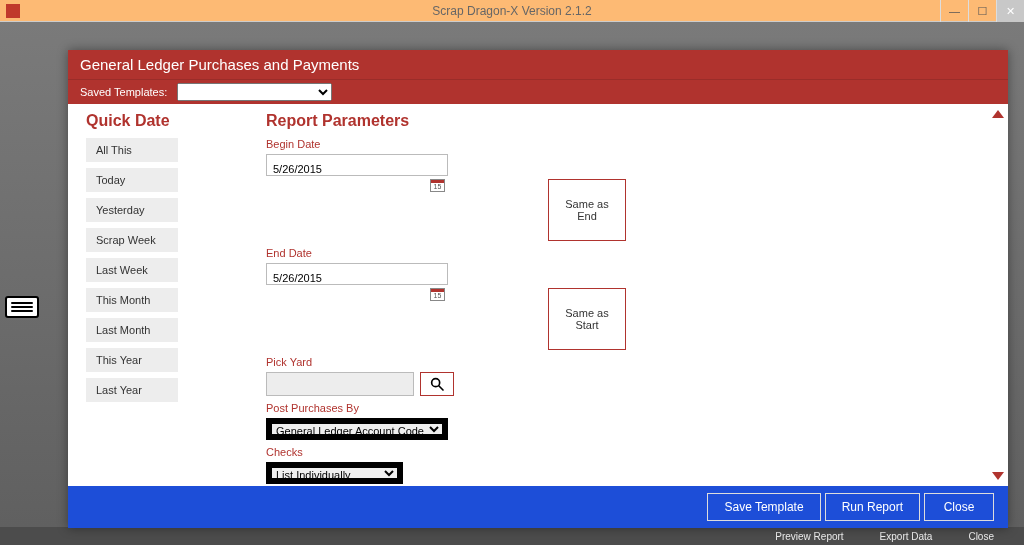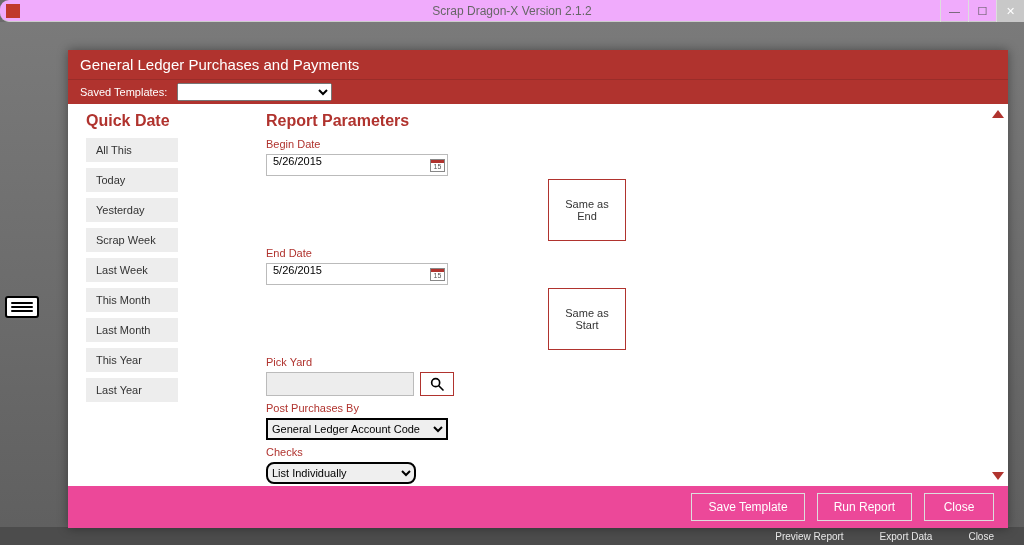--- a/index.html
+++ b/index.html
@@ -8,26 +8,25 @@
     font-size: 12px;
     background: #6b6b6b;
     width: 1024px;
     height: 545px;
     overflow: hidden;
     position: relative;
   }
   
   .titlebar {
     height: 22px;
-    background: #f0abfc;
+    background: #fdba74;
     border-bottom: 1px solid #ccc;
     display: flex;
     align-items: center;
     position: relative;
-    border-radius: 9px;
   }
   .titlebar .app-icon {
     width: 14px; height: 14px;
     margin-left: 6px;
     background: #c0392b;
     display: inline-block;
   }
   .titlebar .title {
     position: absolute;
     left: 50%;
@@ -177,21 +176,21 @@
     margin-top: 6px;
     margin-bottom: 4px;
   }
   .date-row {
     display: flex;
     flex-direction: column;
     align-items: flex-start;
   }
   .date-input-wrap {
     display: flex;
-    align-items: flex-start;
+    align-items: flex-end;
     border: 1px solid #bbb;
     width: 182px;
     height: 22px;
     background: #fff;
   }
   .date-input-wrap input {
     border: none;
     flex: 1;
     padding: 0 6px;
     font-size: 11px;
@@ -255,31 +254,31 @@
     display: flex;
     align-items: center;
     justify-content: center;
     cursor: pointer;
   }
   .search-btn svg { width: 16px; height: 16px; }
   .param-select {
     width: 182px;
     height: 22px;
     font-size: 11px;
-    border: 2px solid #000000;
-  }
-  .param-select.narrow { width: 150px; border-radius: 8px; }
+    border: 6px solid #000000;
+  }
+  .param-select.narrow { width: 137px; }
   
   .modal-footer {
-    background: #ec4899;
+    background: #1d4ed8;
     height: 42px;
     display: flex;
     justify-content: flex-end;
     align-items: center;
-    gap: 12px;
+    gap: 4px;
     padding-right: 14px;
   }
   .footer-btn {
     border: 1px solid #ddd;
     background: transparent;
     color: #fff;
     font-size: 12px;
     padding: 6px 16px;
     cursor: pointer;
     min-width: 70px;

